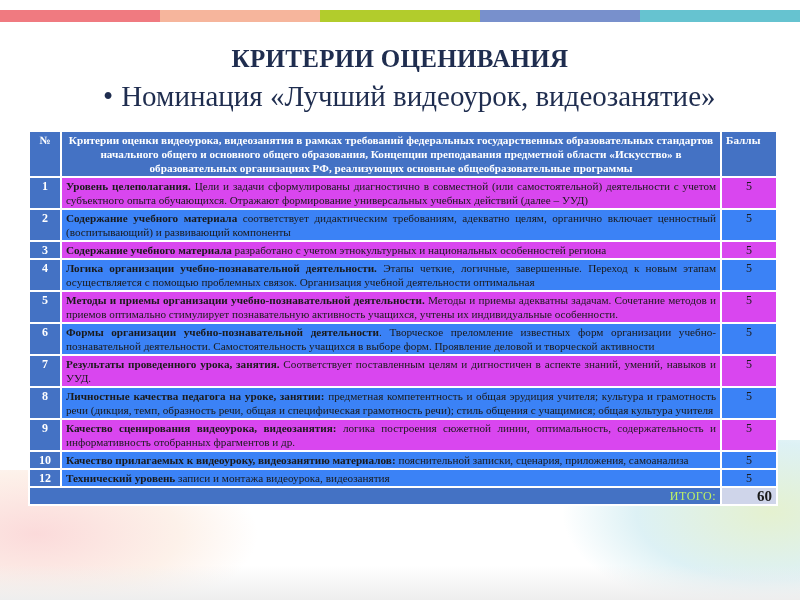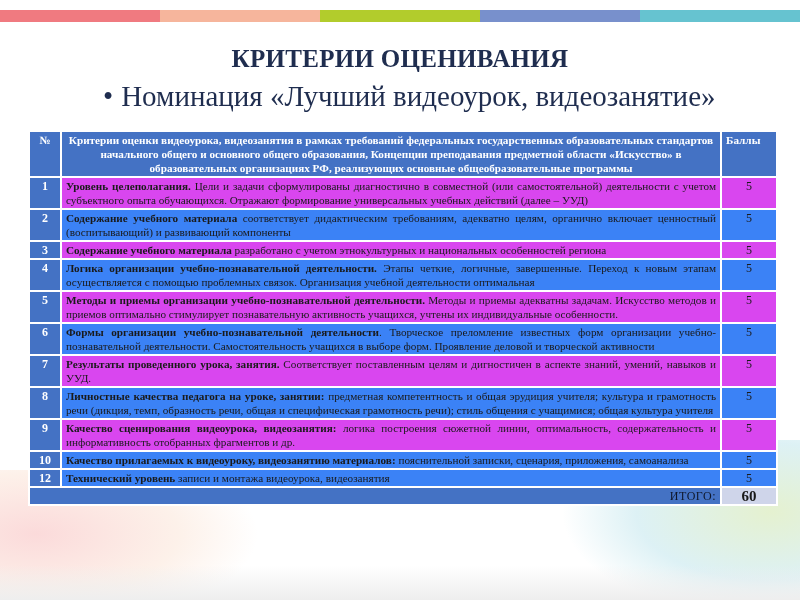--- a/index.html
+++ b/index.html
@@ -42,22 +42,22 @@
   th { background: #4472c4; color: #ffffff; font-weight: bold; }
   th.h-num { text-align: center; padding-top: 3px; }
   th.h-crit { text-align: center; height: 42px; overflow: hidden; padding-top: 3px; }
   th.h-score { text-align: left; padding-top: 3px; }
   td.num { background: #4472c4; color: #ffffff; font-weight: bold; text-align: center; font-size: 12px; }
   tr.odd td.crit, tr.odd td.score { background: #d946ef; }
   tr.even td.crit, tr.even td.score { background: #3b82f6; }
   td.crit { text-align: justify; }
   td.score { text-align: center; font-size: 12px; }
   td.crit b { font-weight: bold; }
-  tr.total td.total-label { background: #4472c4; color: #0f172a; text-align: right; font-size: 12px; letter-spacing: 0.5px; }
-  tr.total td.total-value { background: #cfd5ea; text-align: center; font-weight: bold; font-size: 15px; }
+  tr.total td.total-label { background: #4472c4; color: #bef264; text-align: right; font-size: 12px; letter-spacing: 0.5px; }
+  tr.total td.total-value { background: #cfd5ea; text-align: right; font-weight: bold; font-size: 15px; }
 </style>
 </head>
 <body>
 
 <div class="topbar">
   <div style="background:#f07a80"></div>
   <div style="background:#f6b59c"></div>
   <div style="background:#b2cc2c"></div>
   <div style="background:#7890cc"></div>
   <div style="background:#66c3d0"></div>
@@ -100,21 +100,21 @@
         <td class="crit"><b>Содержание учебного материала</b><span> разработано с учетом этнокультурных и национальных особенностей региона</span></td>
         <td class="score">5</td>
       </tr>
       <tr class="even">
         <td class="num">4</td>
         <td class="crit"><b>Логика организации учебно-познавательной деятельности.</b><span> Этапы четкие, логичные, завершенные. Переход к новым этапам осуществляется с помощью проблемных связок. Организация учебной деятельности оптимальная</span></td>
         <td class="score">5</td>
       </tr>
       <tr class="odd">
         <td class="num">5</td>
-        <td class="crit"><b>Методы и приемы организации учебно-познавательной деятельности.</b><span> Методы и приемы адекватны задачам. Искусство методов и приемов оптимально стимулирует познавательную активность учащихся, учтены их индивидуальные особенности.</span></td>
+        <td class="crit"><b>Методы и приемы организации учебно-познавательной деятельности.</b><span> Методы и приемы адекватны задачам. Сочетание методов и приемов оптимально стимулирует познавательную активность учащихся, учтены их индивидуальные особенности.</span></td>
         <td class="score">5</td>
       </tr>
       <tr class="even">
         <td class="num">6</td>
         <td class="crit"><b>Формы организации учебно-познавательной деятельности</b><span>. Творческое преломление известных форм организации учебно-познавательной деятельности. Самостоятельность учащихся в выборе форм. Проявление деловой и творческой активности</span></td>
         <td class="score">5</td>
       </tr>
       <tr class="odd">
         <td class="num">7</td>
         <td class="crit"><b>Результаты проведенного урока, занятия.</b><span> Соответствует поставленным целям и дигностичен в аспекте знаний, умений, навыков и УУД.</span></td>

